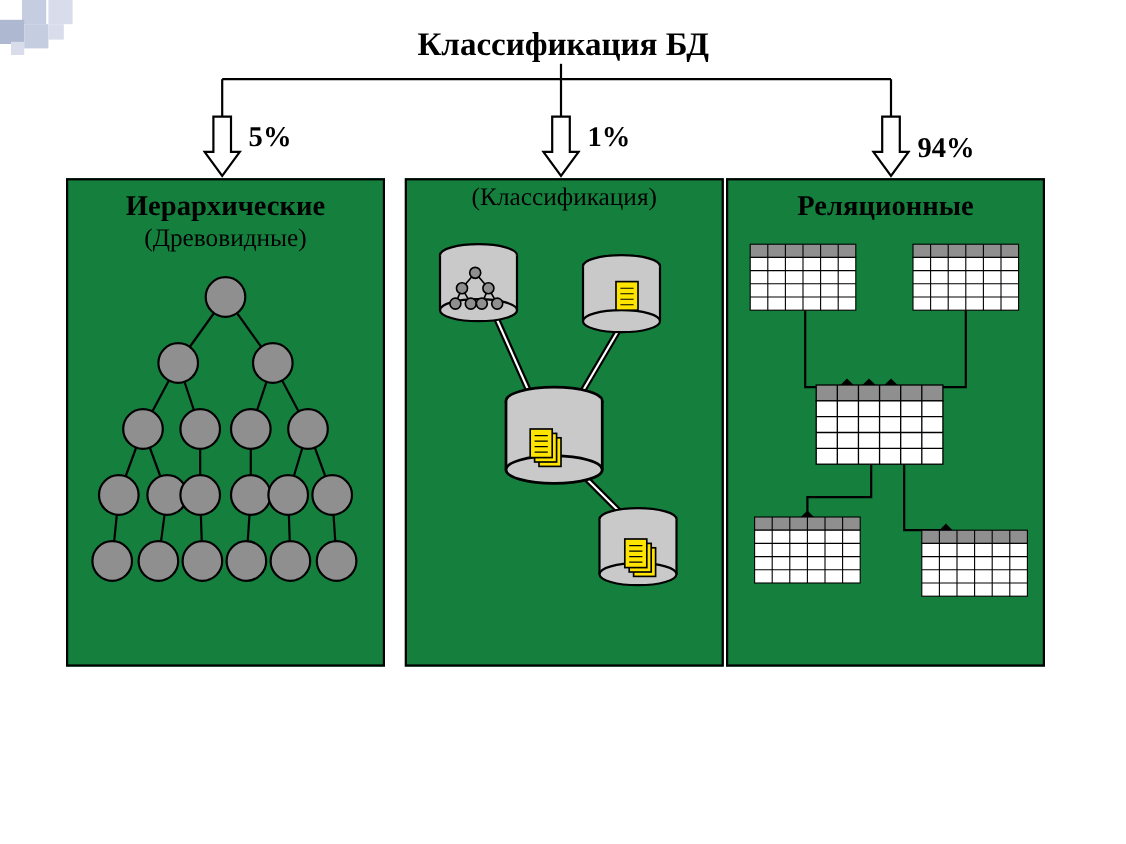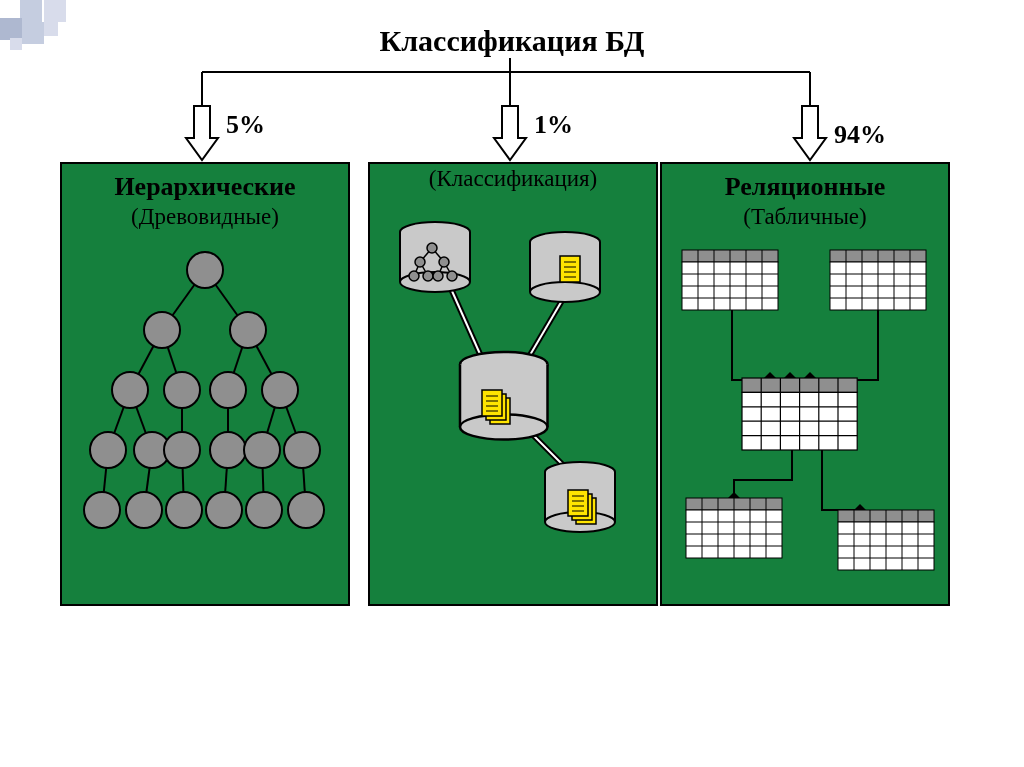--- a/index.html
+++ b/index.html
@@ -216,21 +216,20 @@
     <g transform="translate(198,298)">
       <use href="#doc" x="8" y="8"></use>
       <use href="#doc" x="4" y="4"></use>
       <use href="#doc" x="0" y="0"></use>
     </g>
   </svg>
 </div>
 
 <div class="col" style="left:660px">
   <div class="col-title">Реляционные</div>
-  <div class="col-sub">(Табличные)</div>
   <svg width="286" height="360">
     <defs>
       <g id="tbl">
 
         <rect x="0" y="0" width="96" height="12" fill="#8f8f8f" stroke="#000"></rect>
         <rect x="0" y="12" width="96" height="48" fill="#fff" stroke="#000"></rect>
         <g stroke="#000">
           <line x1="16" y1="0" x2="16" y2="60"></line>
             <line x1="32" y1="0" x2="32" y2="60"></line>
           <line x1="48" y1="0" x2="48" y2="60"></line>

